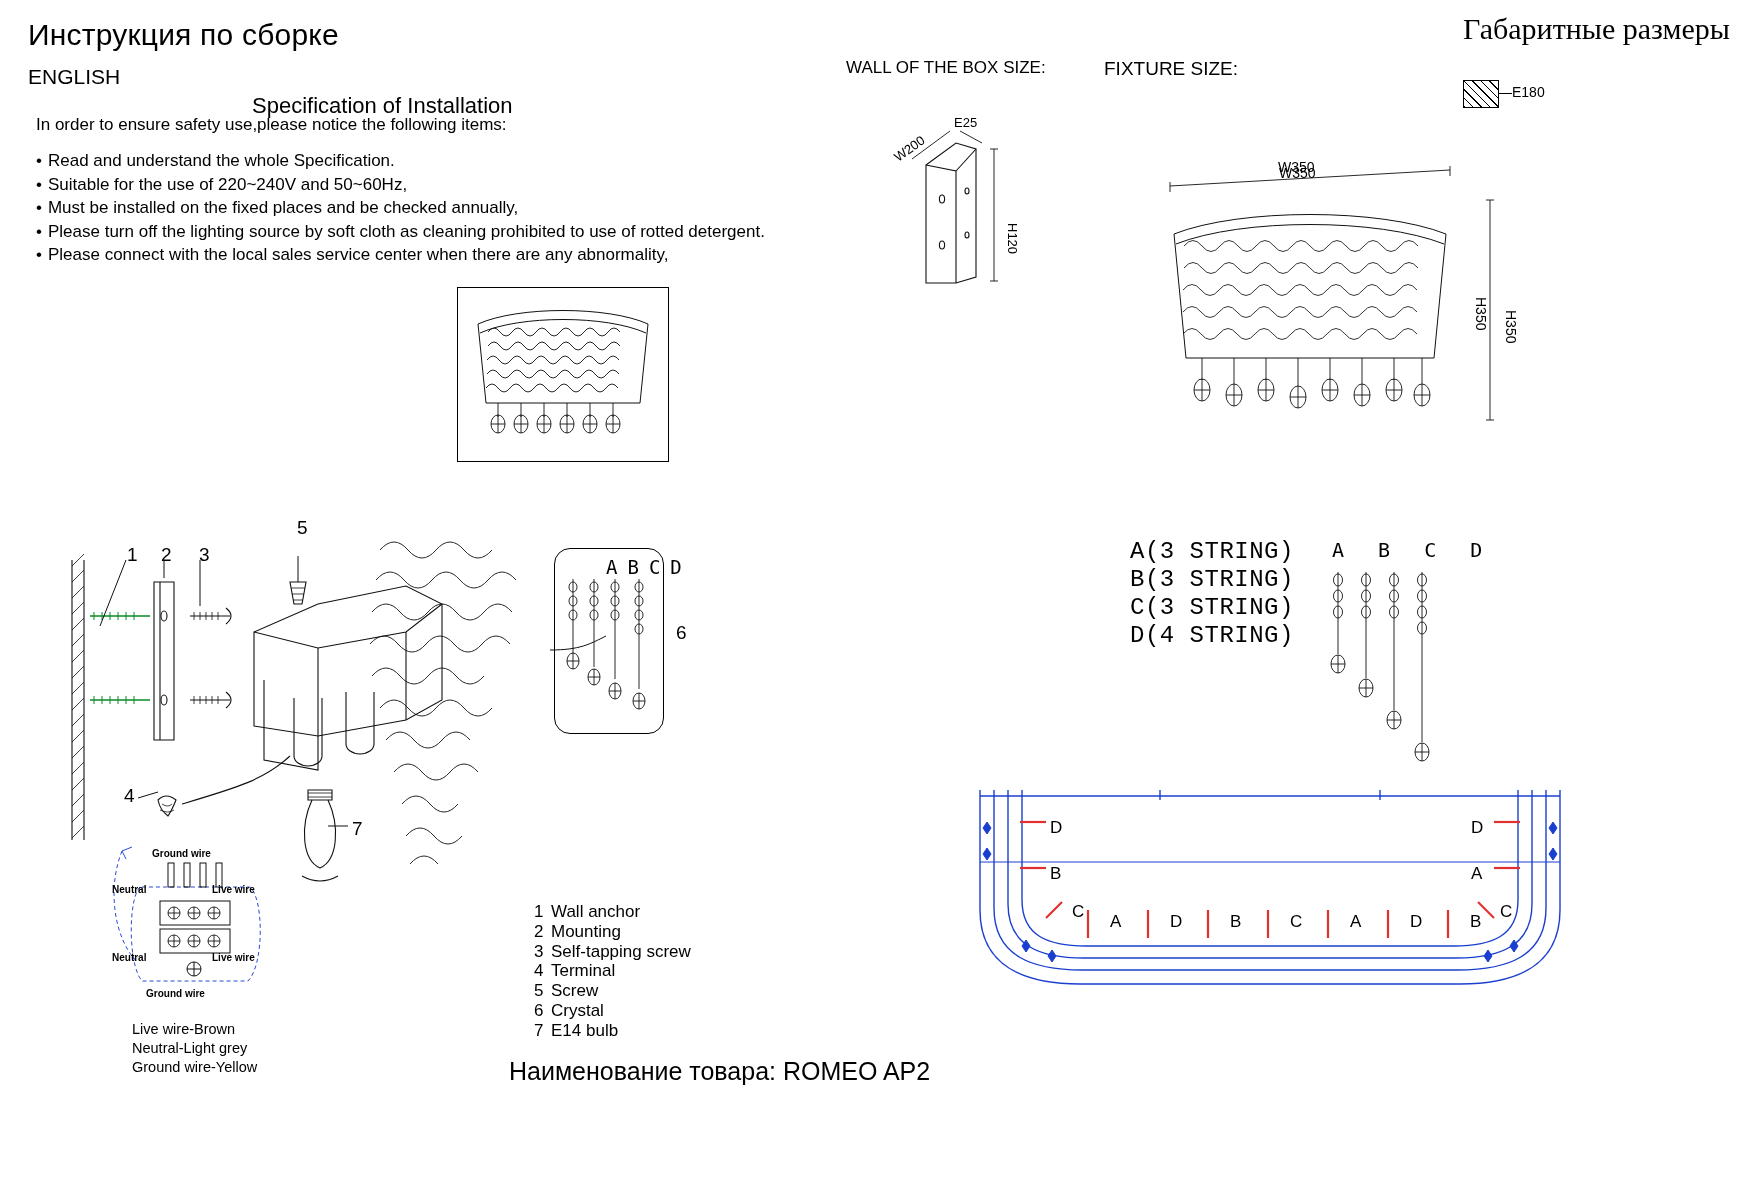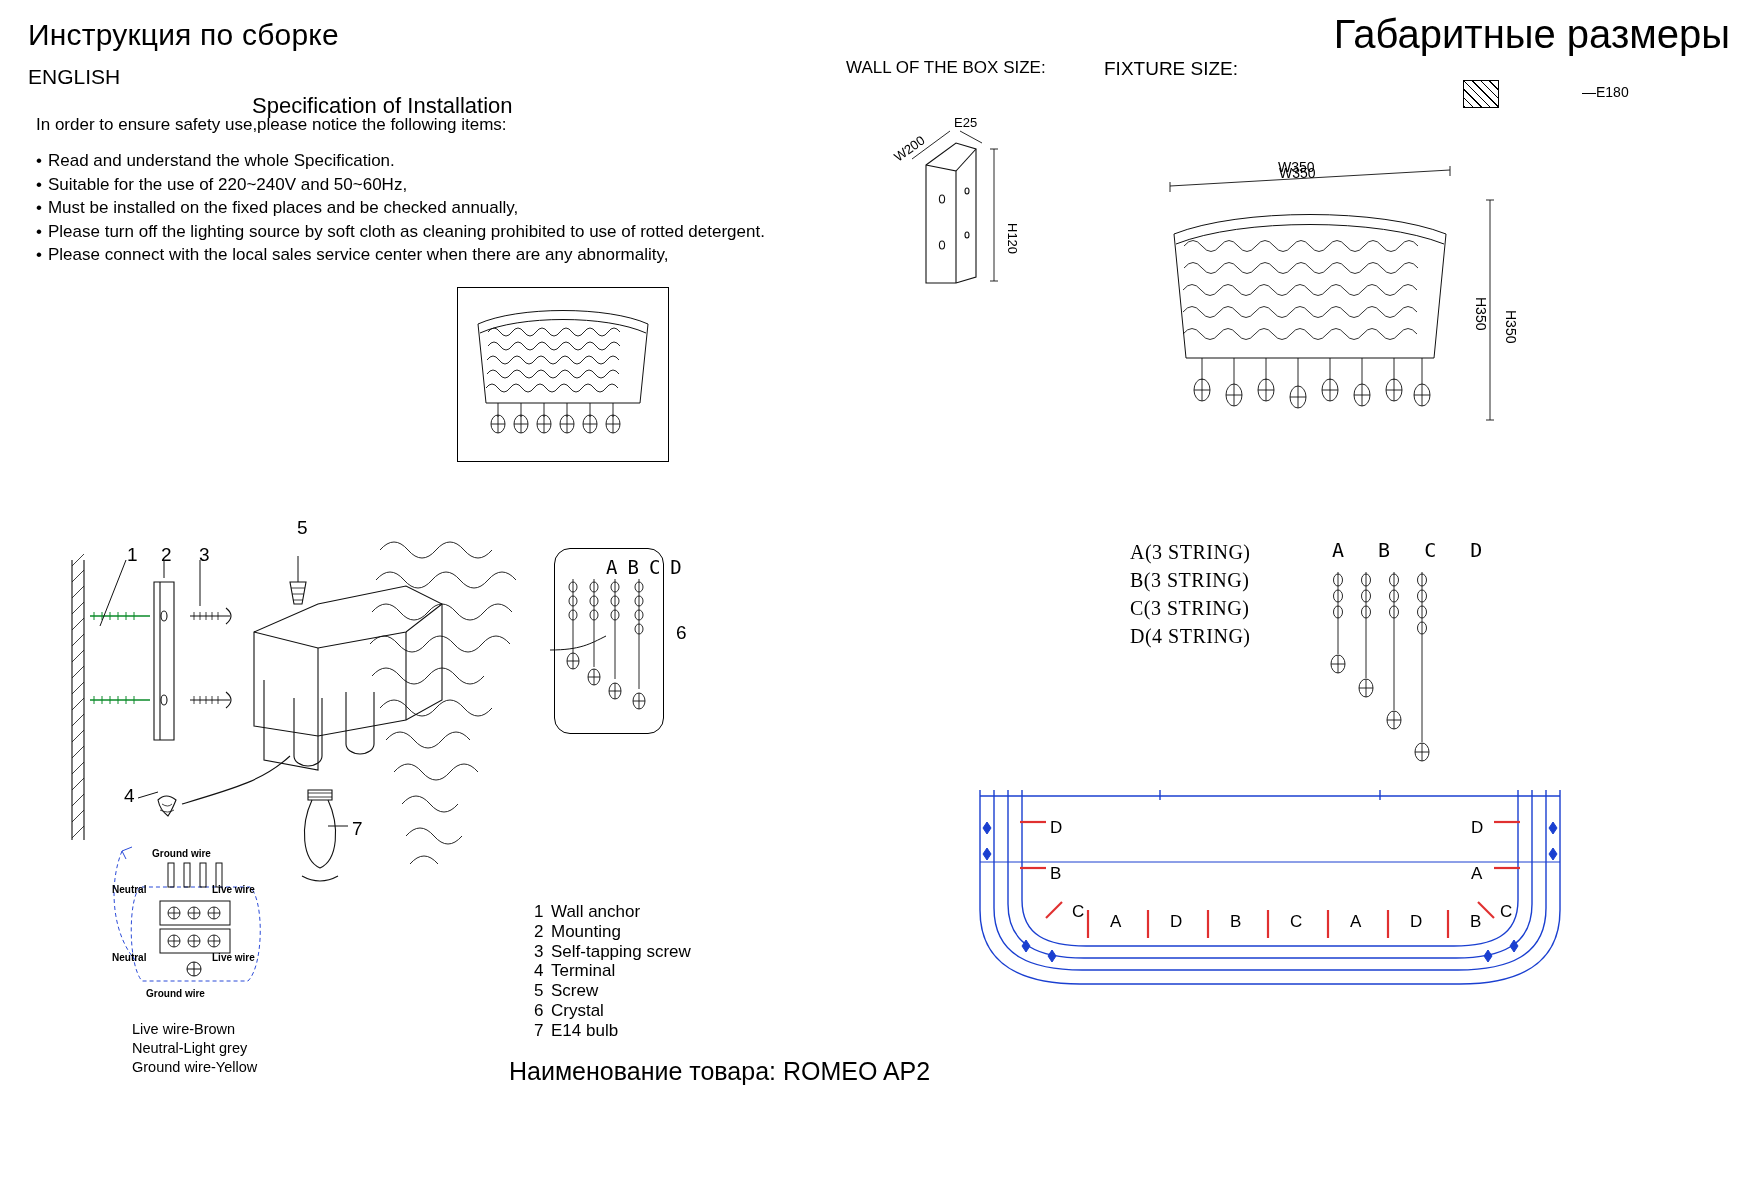--- a/index.html
+++ b/index.html
@@ -18,21 +18,22 @@
   .abs { position: absolute; }
 
   
   #title-ru {
     left: 28px; top: 18px;
     font-size: 30px;
     letter-spacing: .2px;
   }
   #title-dim {
     right: 10px; top: 12px;
-    font-size: 40px;
+    font-size: 30px;
+    font-family: Liberation Serif, serif;
   }
   #lang-label {
     left: 28px; top: 65px;
     font-size: 21px;
   }
 
   
   #spec-head {
     left: 252px; top: 93px;
     font-size: 22px;
@@ -56,33 +57,33 @@
 
   
   #product-frame {
     left: 457px; top: 287px;
     width: 212px; height: 175px;
     border: 1.5px solid #000;
     box-sizing: border-box;
   }
 
   .dim-txt { font-size: 13px; }
-  #e180-label { left: 1582px; top: 84px; font-size: 14px; }
+  #e180-label { left: 1498px; top: 84px; font-size: 14px; }
   #hatch-swatch {
     left: 1463px; top: 80px; width: 34px; height: 26px;
     border: 1.2px solid #000;
     background: repeating-linear-gradient(45deg, #000 0 1px, #fff 1px 6px);
   }
 
   
   #strings-legend {
     left: 1130px; top: 538px;
-    font-size: 20px;
+    font-size: 24px;
     line-height: 28px;
-    font-family: Liberation Serif, serif;
+    font-family: Liberation Mono, monospace;
     letter-spacing: .5px;
   }
   #strings-abcd {
     left: 1332px; top: 538px;
     font-size: 20px;
     font-family: "DejaVu Sans Mono", monospace;
     letter-spacing: 11px;
   }
 
   

